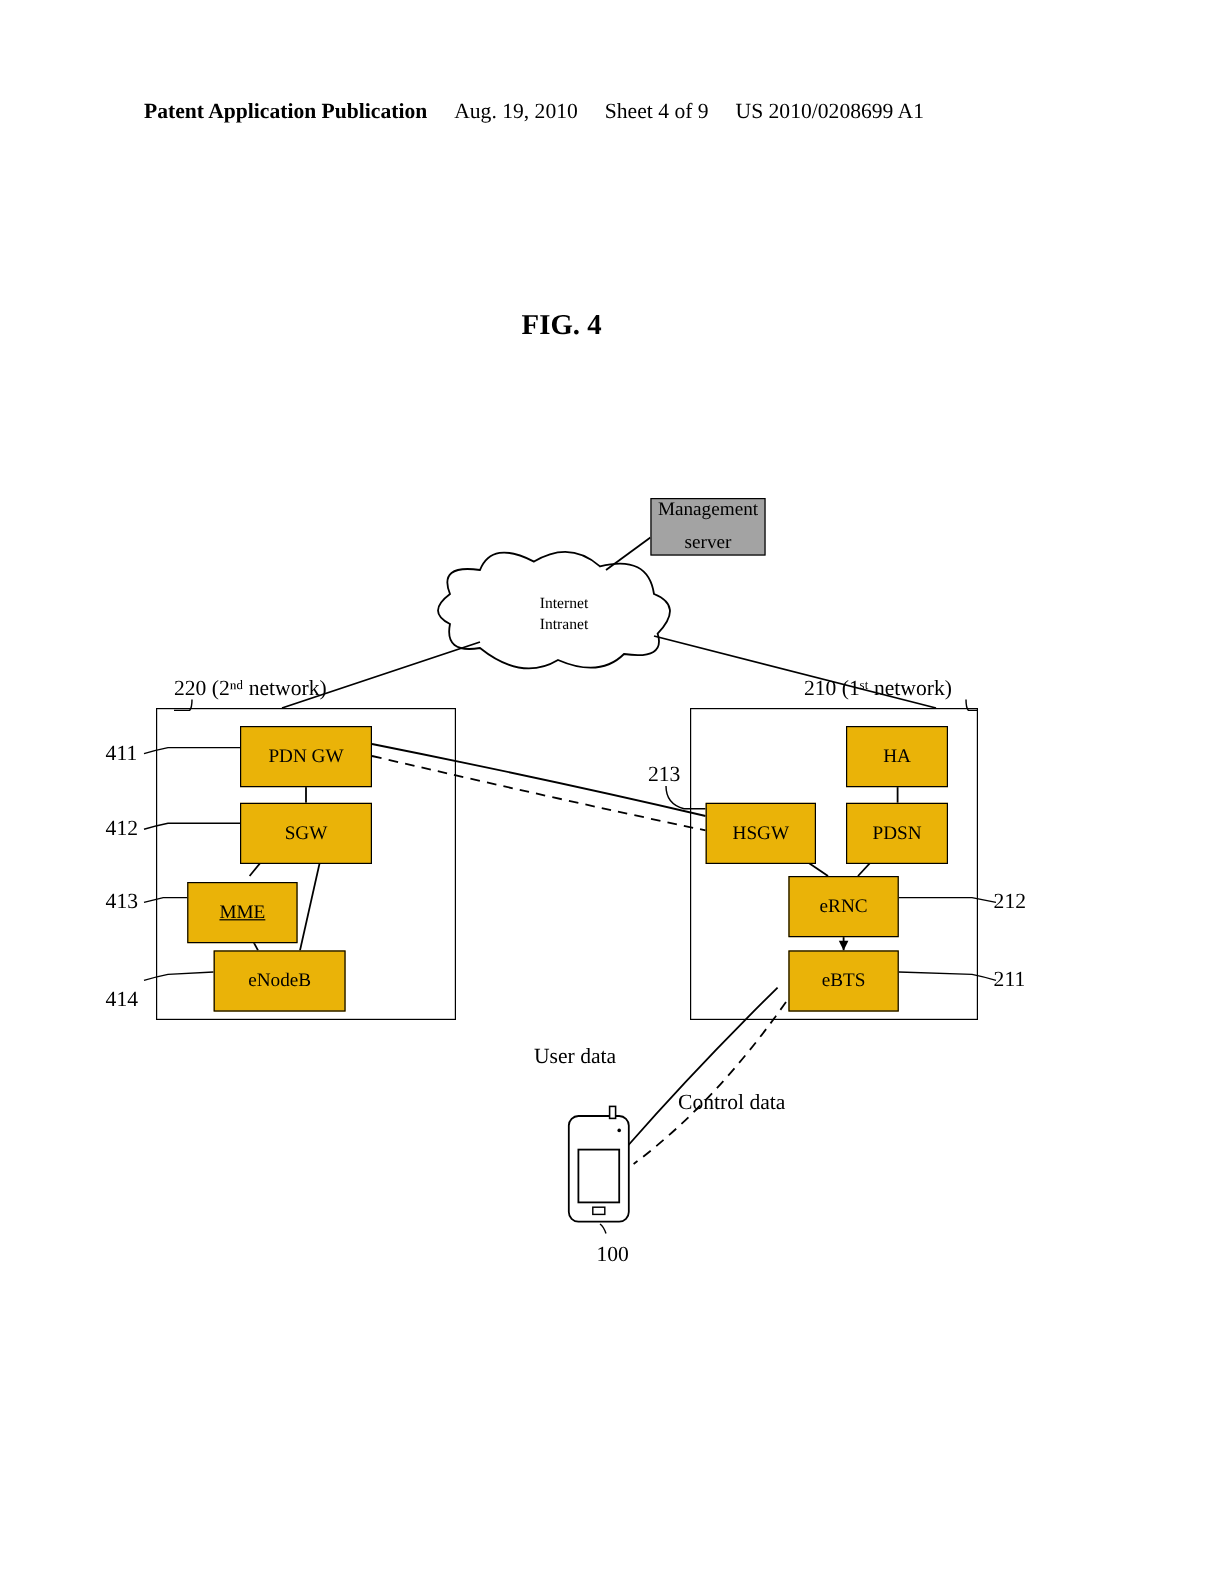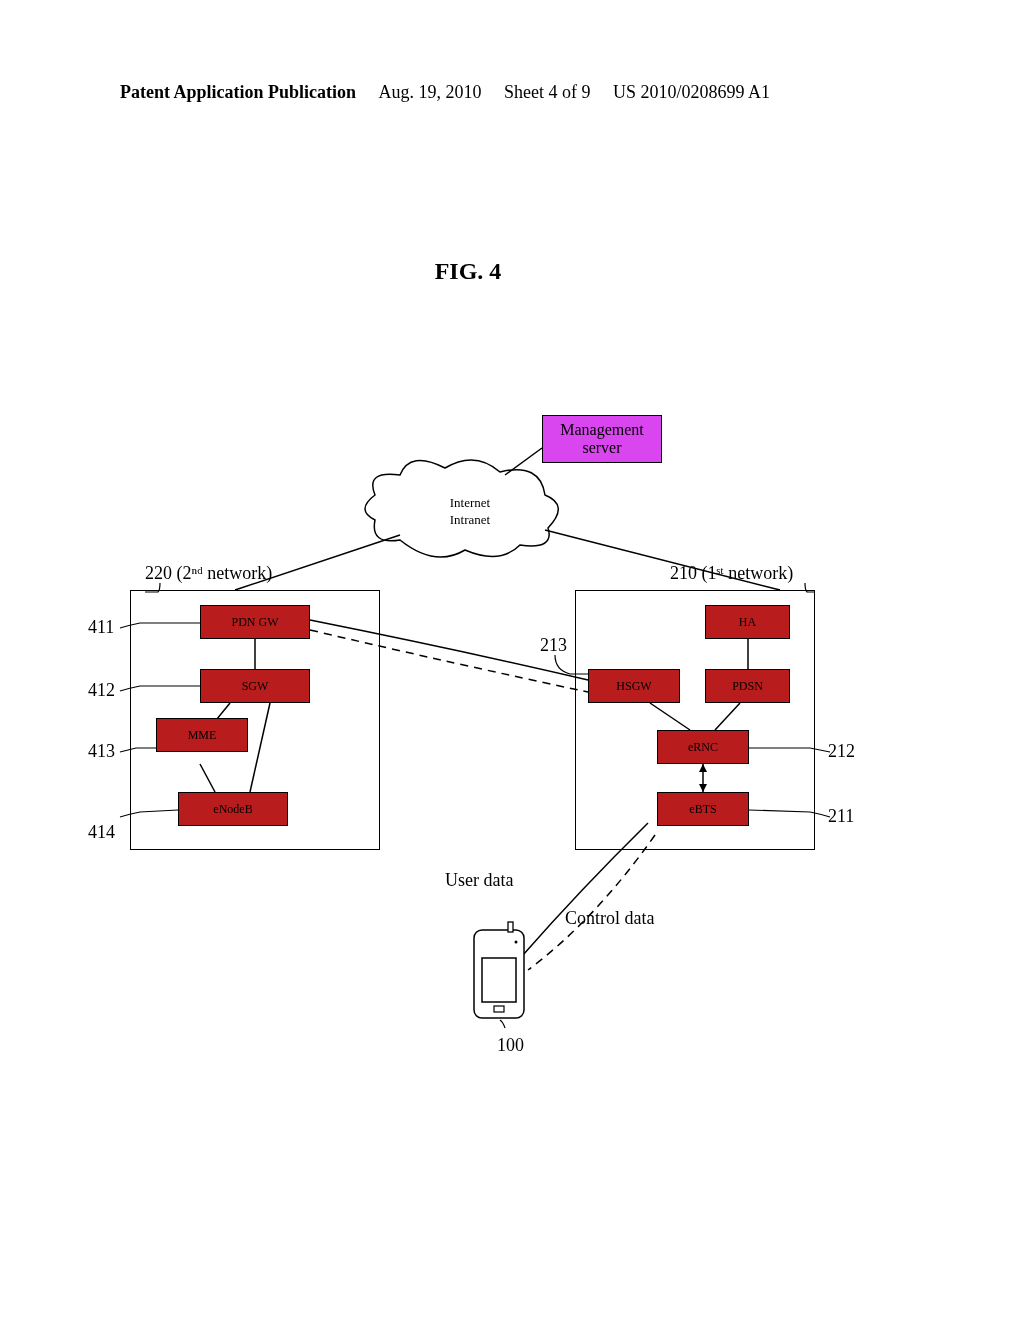--- a/index.html
+++ b/index.html
@@ -34,29 +34,29 @@
     position: absolute;
     top: 380px;
     left: 100px;
     width: 824px;
     height: 700px;
   }
   .mgmt-server {
     position: absolute;
     top: 35px;
     left: 442px;
-    width: 120px;
+    width: 96px;
     height: 48px;
     border: 1.5px solid #000;
     display: flex;
     flex-direction: column;
     align-items: center;
-    justify-content: center;
+    justify-content: space-between;
     font-size: 16px;
-    background: #d946ef;
+    background: #a3a3a3;
   }
   .cloud-text {
     position: absolute;
     top: 115px;
     left: 315px;
     width: 110px;
     text-align: center;
     font-size: 13px;
     line-height: 1.3;
   }
@@ -73,30 +73,30 @@
   }
   .net1 {
     top: 210px;
     left: 475px;
     width: 240px;
     height: 260px;
   }
   .node {
     position: absolute;
     border: 1.5px solid #000;
-    background: #b91c1c;
+    background: #eab308;
     display: flex;
     align-items: center;
     justify-content: center;
-    font-size: 12px;
-    height: 34px;
+    font-size: 16px;
+    height: 51px;
   }
   .pdn-gw { top: 225px; left: 100px; width: 110px; }
   .sgw   { top: 289px; left: 100px; width: 110px; }
-  .mme   { top: 338px; left: 56px;  width: 92px; }
+  .mme   { top: 355px; left: 56px;  width: 92px; text-decoration: underline; }
   .enodeb{ top: 412px; left: 78px;  width: 110px; }
   .ha    { top: 225px; left: 605px; width: 85px; }
   .hsgw  { top: 289px; left: 488px; width: 92px; }
   .pdsn  { top: 289px; left: 605px; width: 85px; }
   .ernc  { top: 350px; left: 557px; width: 92px; }
   .ebts  { top: 412px; left: 557px; width: 92px; text-align: center; }
   .label {
     position: absolute;
     font-size: 18px;
   }

